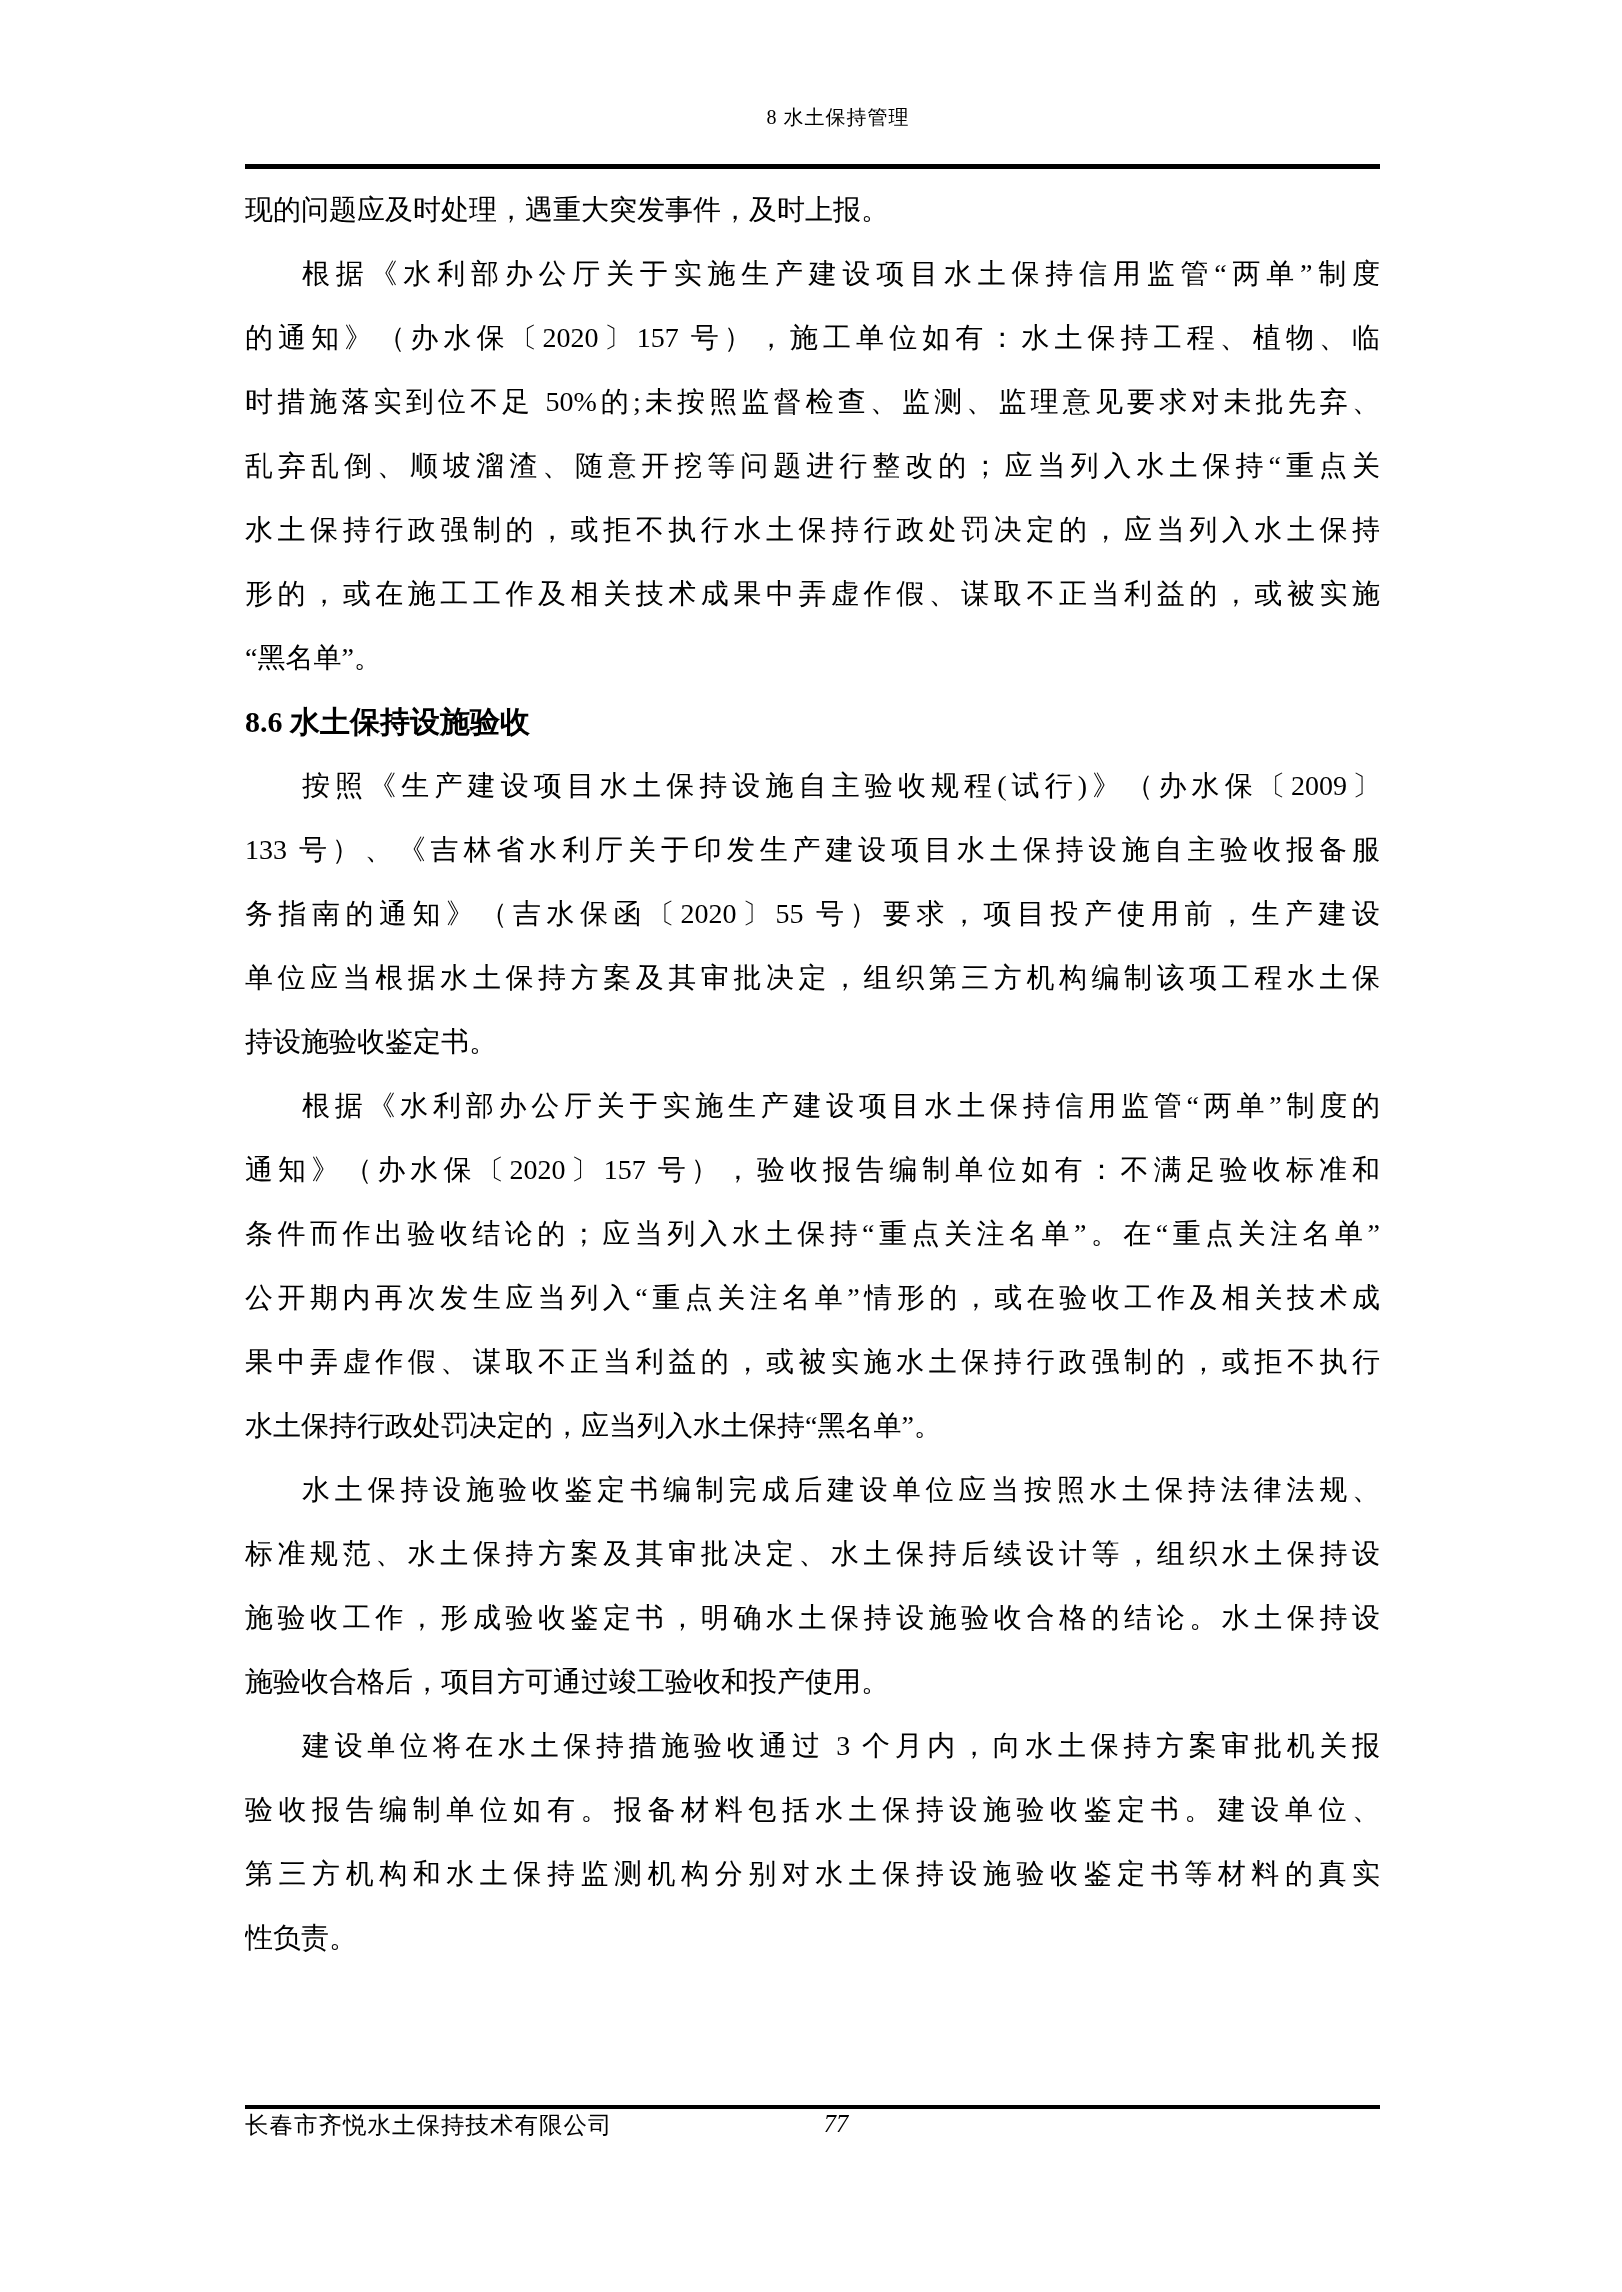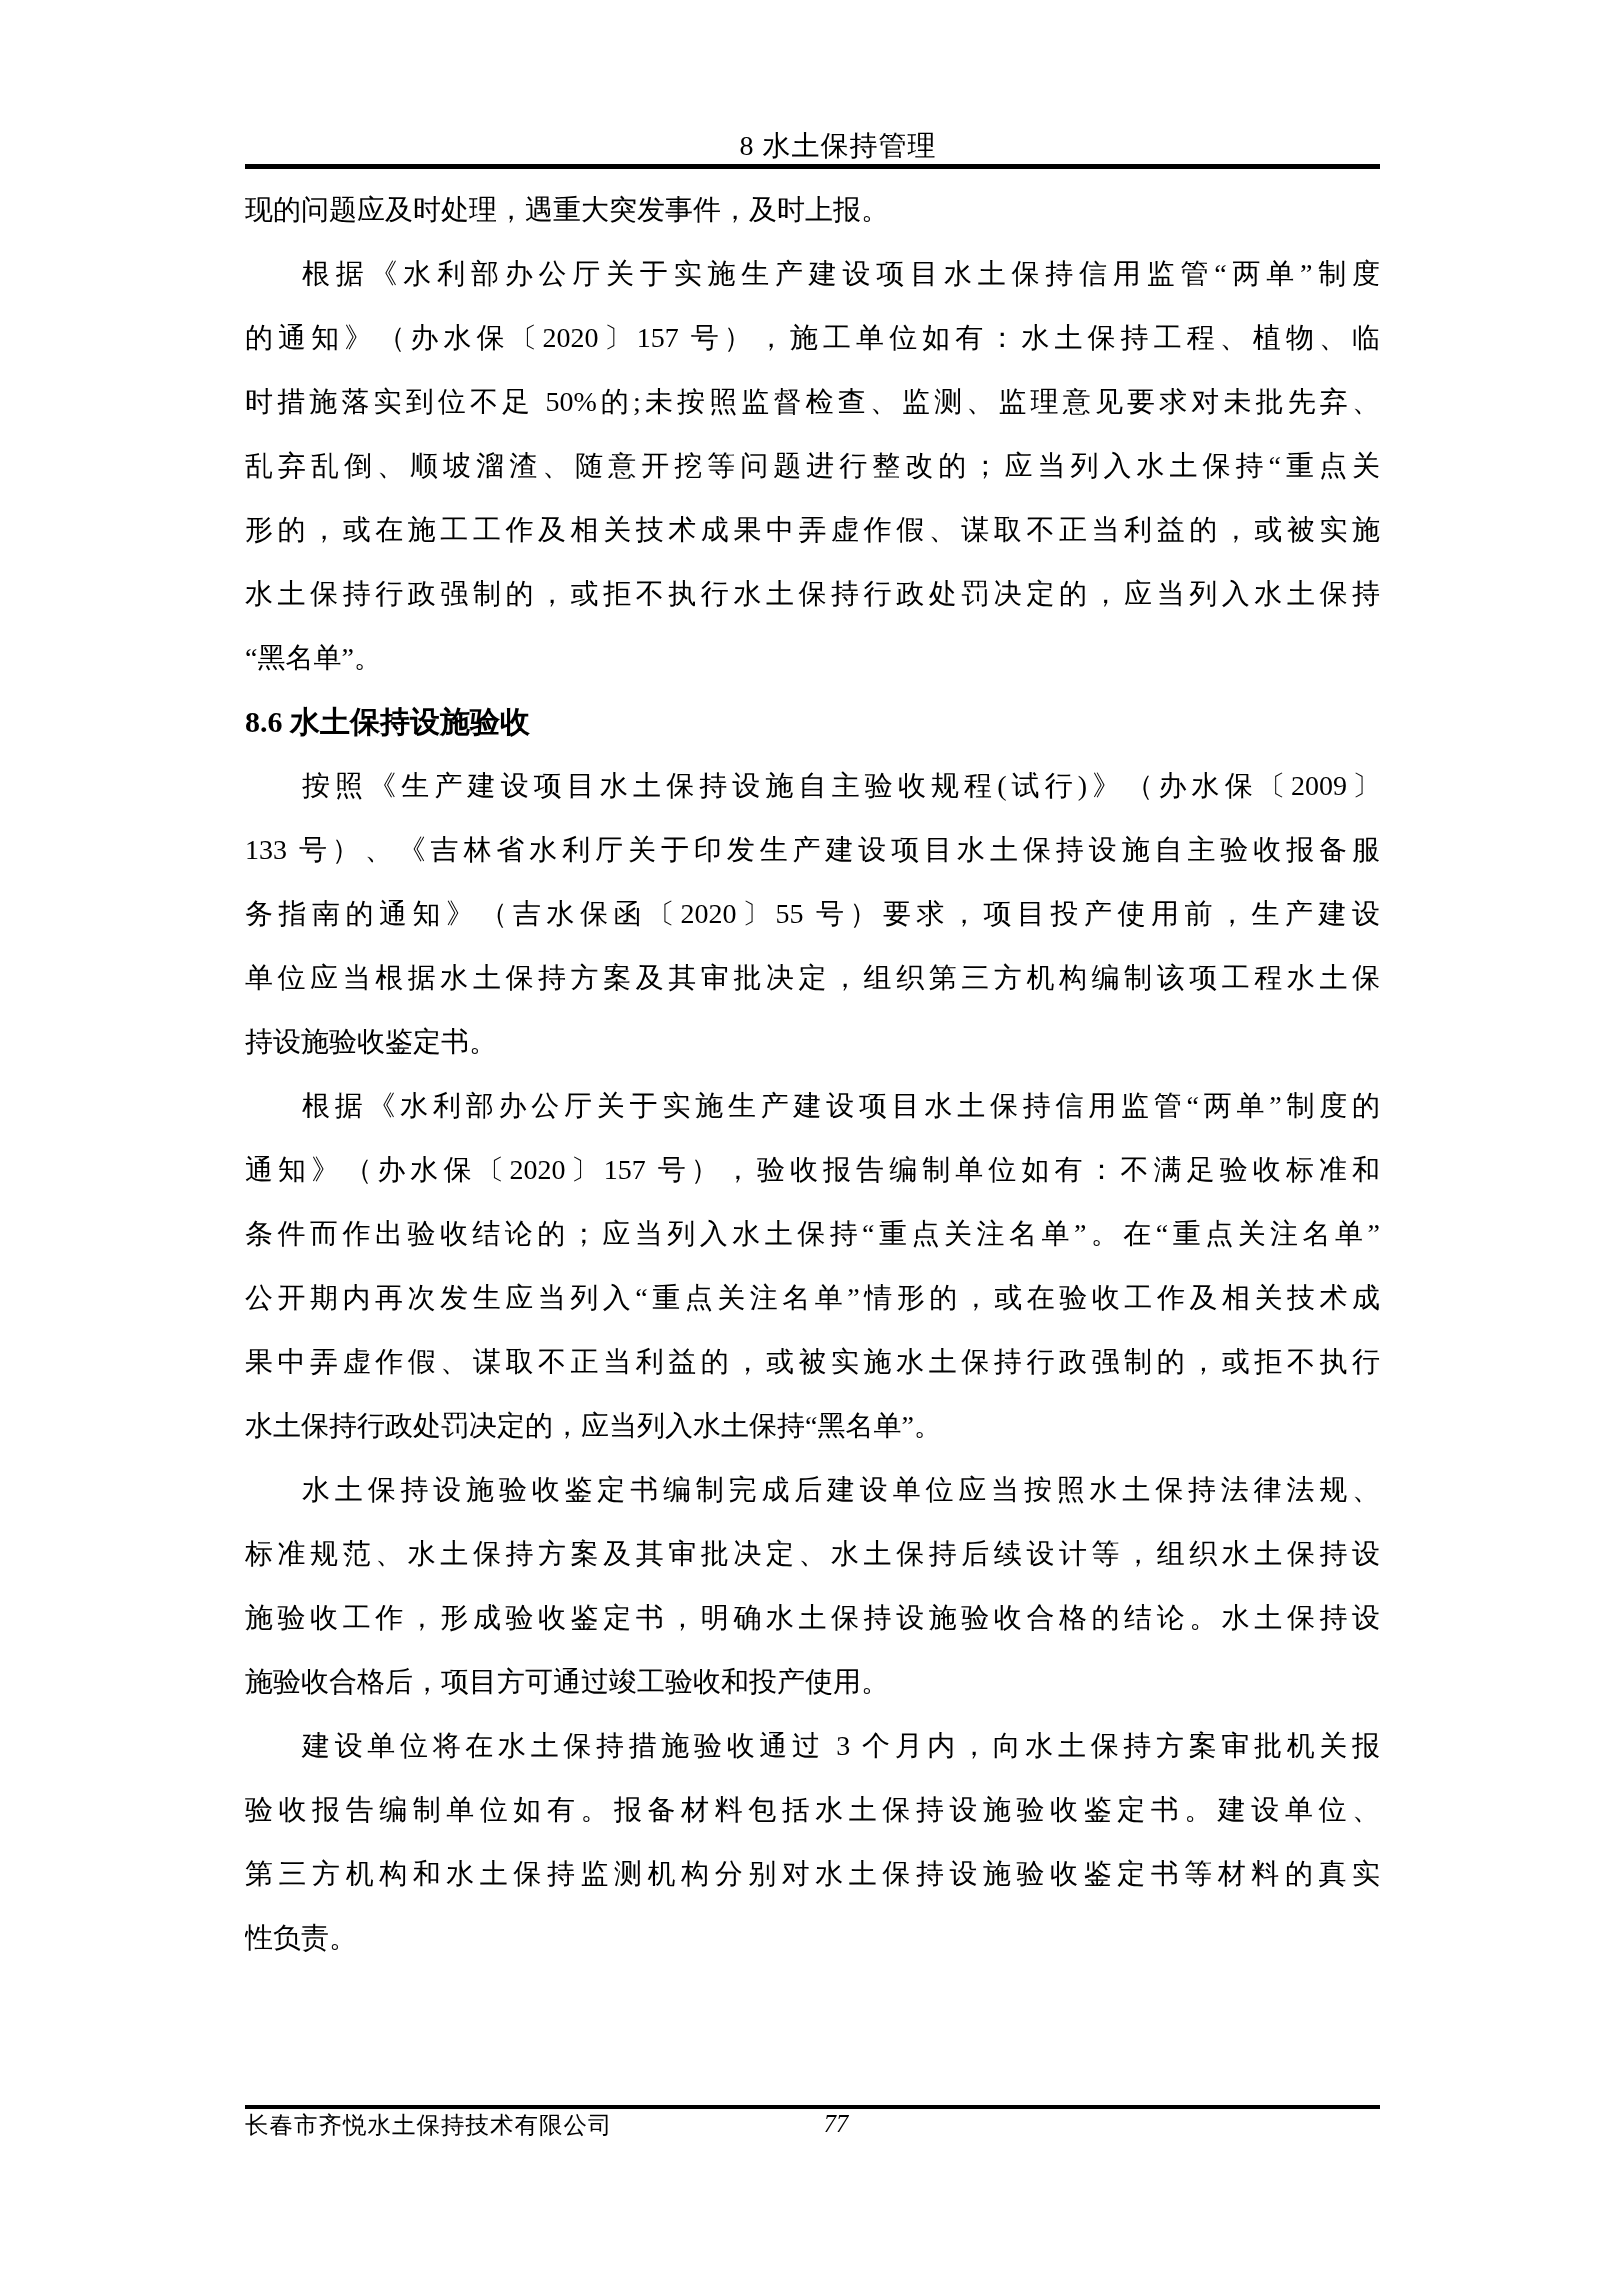--- a/index.html
+++ b/index.html
@@ -9,24 +9,24 @@
     width: 1622px;
     height: 2293px;
     margin: 0 auto;
     background: #ffffff;
     color: #000000;
     font-family: "Liberation Serif", "DejaVu Serif", serif;
     overflow: hidden;
   }
   .header-title {
     position: absolute;
-    top: 128px;
+    top: 100px;
     left: 838px;
     transform: translateX(-50%);
-    font-size: 28px;
+    font-size: 20px;
     line-height: 35px;
     white-space: nowrap;
     letter-spacing: 1px;
   }
   .header-rule {
     position: absolute;
     left: 245px;
     top: 164px;
     width: 1135px;
     height: 4.9px;
@@ -89,22 +89,22 @@
   <div class="header-title">8 水土保持管理</div>
 
   <div class="header-rule"></div>
 
   <div class="body-block" id="body-block">
       <div class="line">现的问题应及时处理，遇重大突发事件，及时上报。</div>
       <div class="line justify indent">根据《水利部办公厅关于实施生产建设项目水土保持信用监管“两单”制度</div>
       <div class="line justify">的通知》（办水保〔2020〕157 号），施工单位如有：水土保持工程、植物、临</div>
       <div class="line justify">时措施落实到位不足 50%的;未按照监督检查、监测、监理意见要求对未批先弃、</div>
       <div class="line justify">乱弃乱倒、顺坡溜渣、随意开挖等问题进行整改的；应当列入水土保持“重点关</div>
+      <div class="line justify">水土保持行政强制的，或拒不执行水土保持行政处罚决定的，应当列入水土保持</div>
       <div class="line justify">形的，或在施工工作及相关技术成果中弄虚作假、谋取不正当利益的，或被实施</div>
-      <div class="line justify">水土保持行政强制的，或拒不执行水土保持行政处罚决定的，应当列入水土保持</div>
       <div class="line">“黑名单”。</div>
       <div class="line heading">8.6 水土保持设施验收</div>
       <div class="line justify indent">按照《生产建设项目水土保持设施自主验收规程(试行)》（办水保〔2009〕</div>
       <div class="line justify">133 号）、《吉林省水利厅关于印发生产建设项目水土保持设施自主验收报备服</div>
       <div class="line justify">务指南的通知》（吉水保函〔2020〕55 号）要求，项目投产使用前，生产建设</div>
       <div class="line justify">单位应当根据水土保持方案及其审批决定，组织第三方机构编制该项工程水土保</div>
       <div class="line">持设施验收鉴定书。</div>
       <div class="line justify indent">根据《水利部办公厅关于实施生产建设项目水土保持信用监管“两单”制度的</div>
       <div class="line justify">通知》（办水保〔2020〕157 号），验收报告编制单位如有：不满足验收标准和</div>
       <div class="line justify">条件而作出验收结论的；应当列入水土保持“重点关注名单”。在“重点关注名单”</div>

